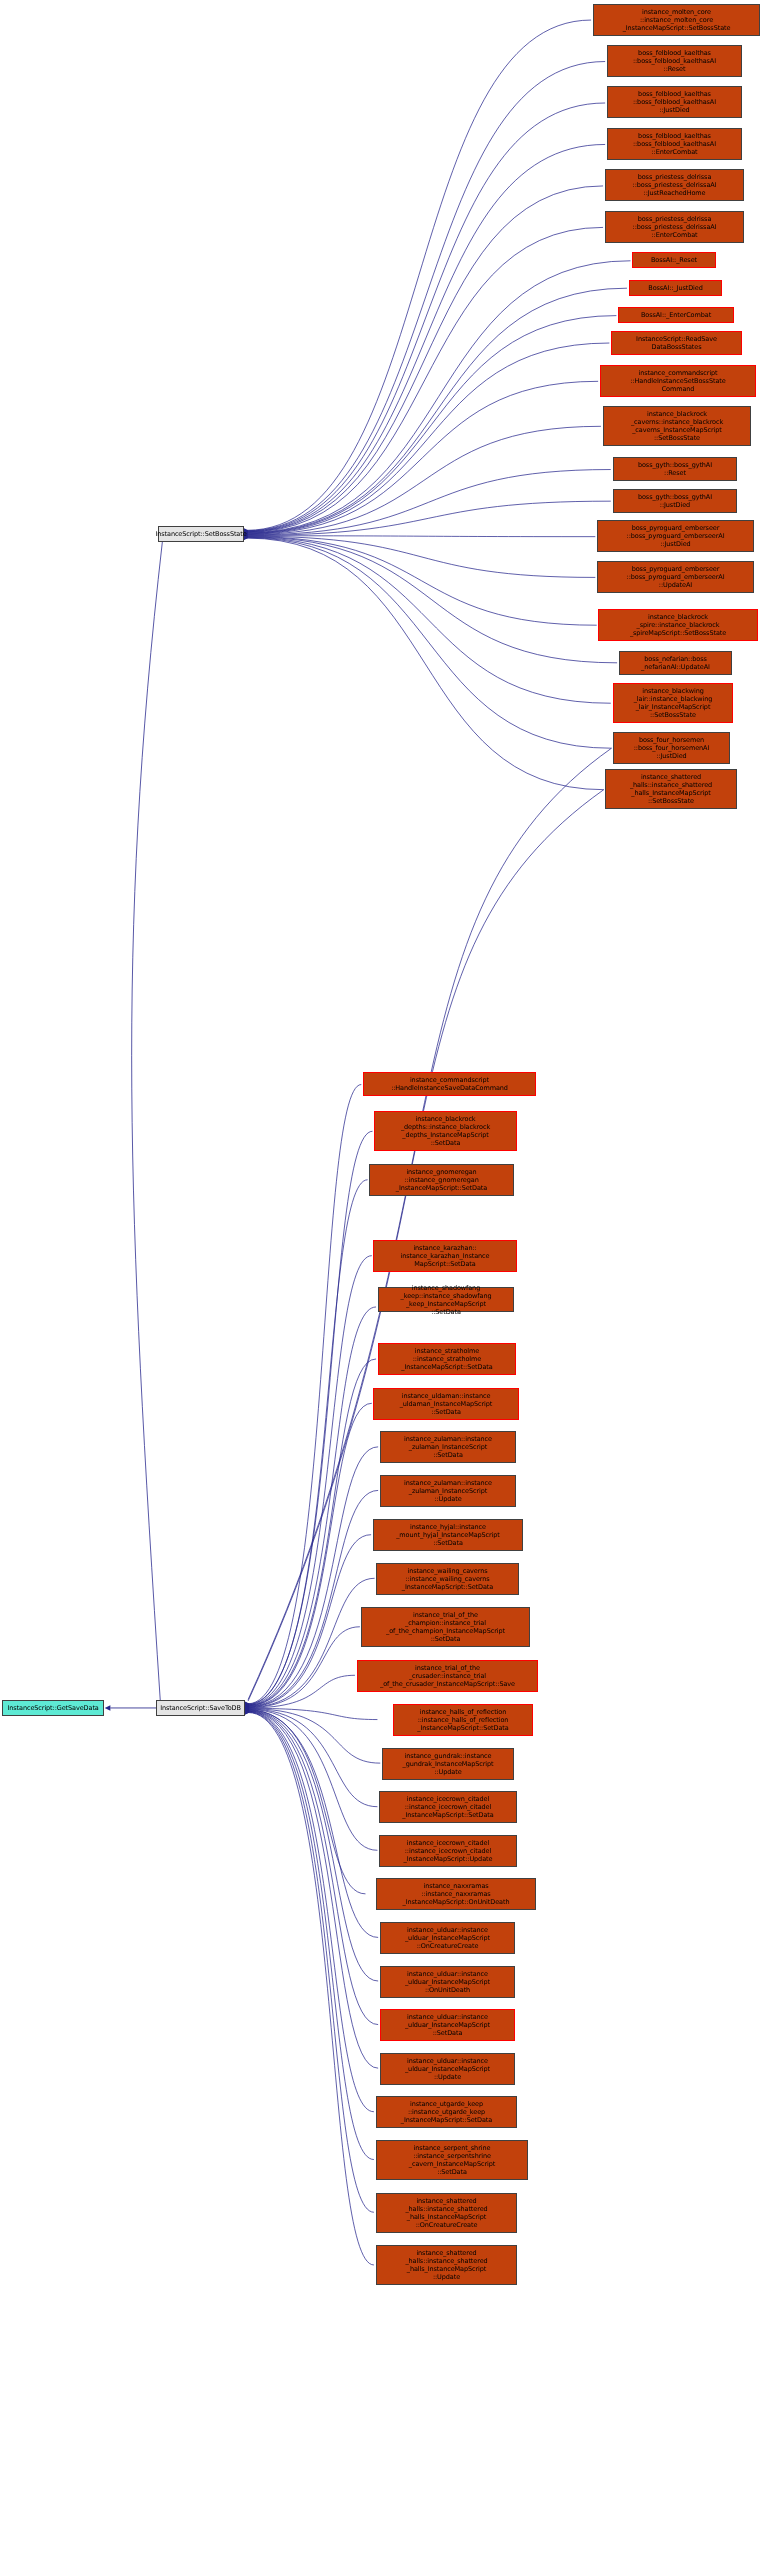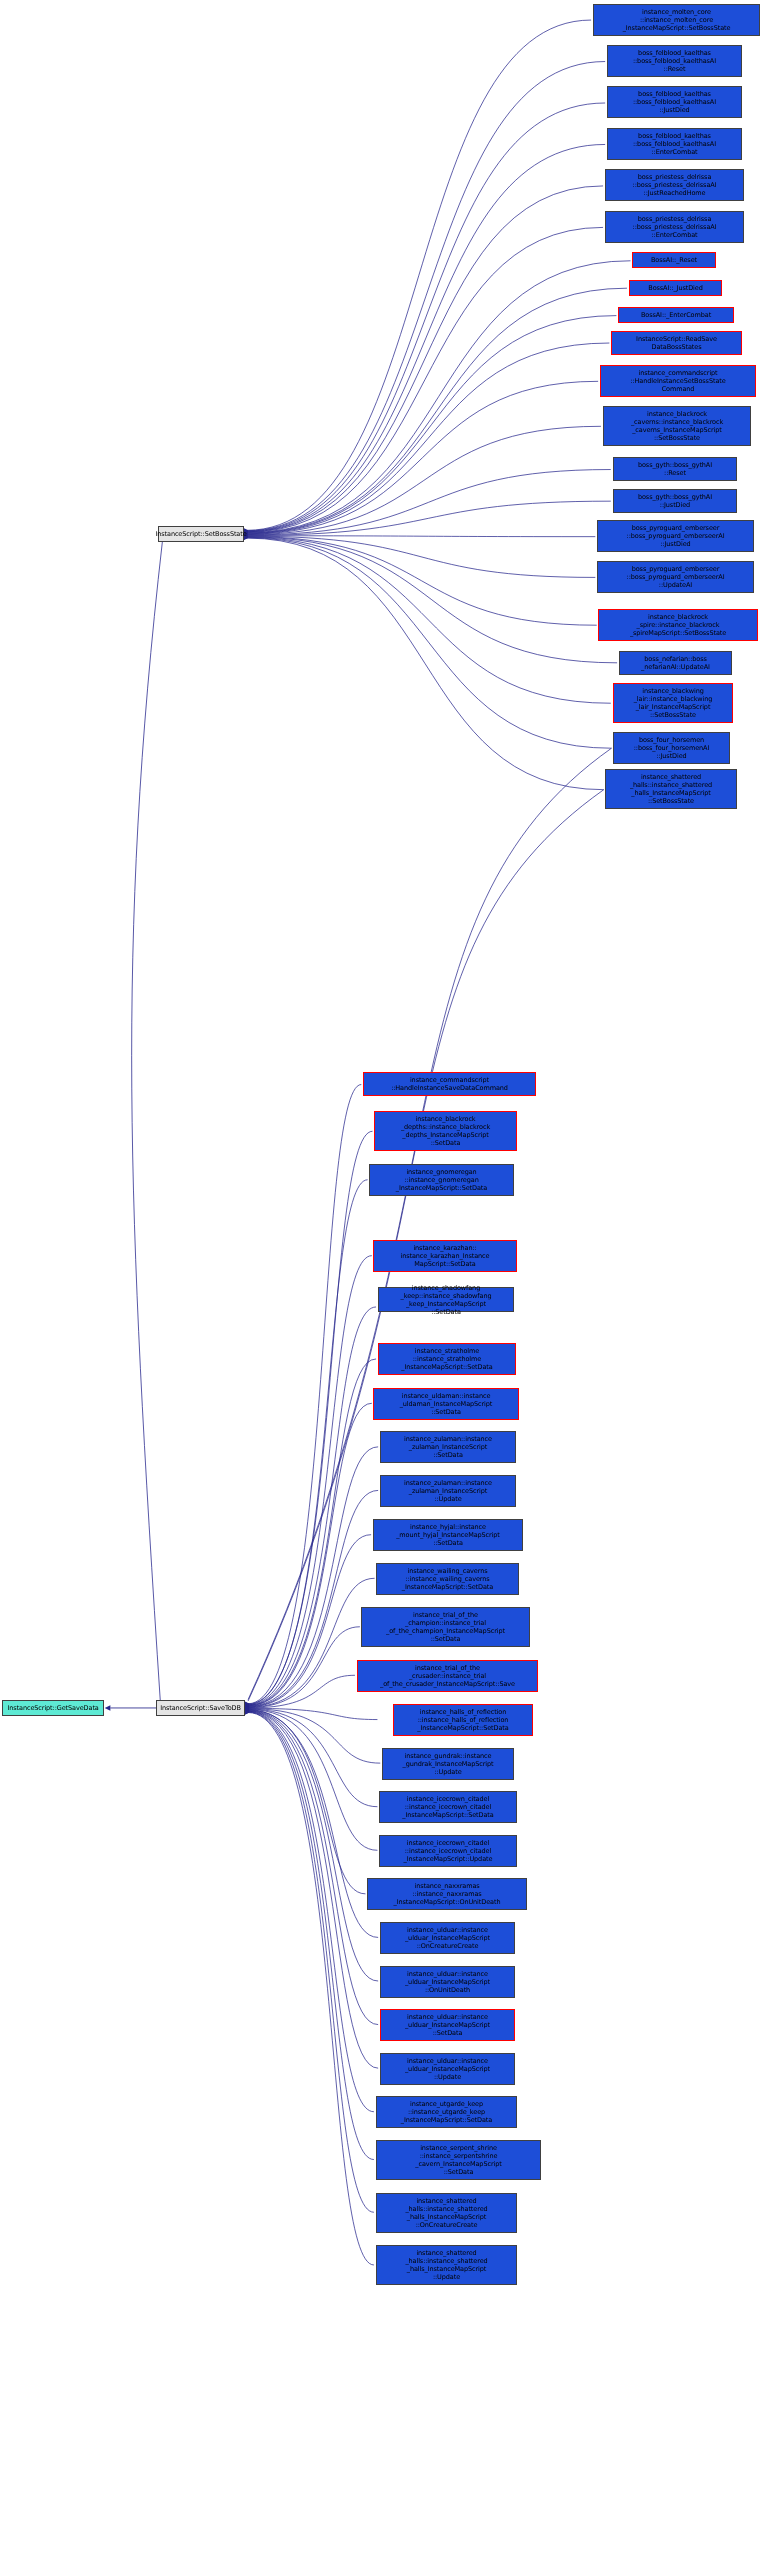--- a/index.html
+++ b/index.html
@@ -3,21 +3,21 @@
 <meta charset="utf-8">
 <style>
   html,body{margin:0;padding:0;background:#ffffff;}
   body{font-family:"DejaVu Sans","Liberation Sans",sans-serif;}
   #canvas{position:relative;width:764px;height:2576px;background:#fff;overflow:hidden;}
   svg#edges{position:absolute;left:0;top:0;width:764px;height:2576px;pointer-events:none;}
   .node{
     position:absolute;
     box-sizing:border-box;
     border:0.7px solid #404040;
-    background:#1d4ed8;
+    background:#c2410c;
     color:#000000;
     font-size:6.5px;
     line-height:8px;
     text-align:center;
     display:flex;
     align-items:center;
     justify-content:center;
     padding:0.7px 1.4px;
     white-space:pre-line;
     letter-spacing:-0.1px;
@@ -237,39 +237,39 @@
 _InstanceMapScript::SetData</div>
       <div class="node" style="left: 382px; top: 1748px; width: 132px; height: 32px;">instance_gundrak::instance
 _gundrak_InstanceMapScript
 ::Update</div>
       <div class="node" style="left: 379px; top: 1791px; width: 138px; height: 32px;">instance_icecrown_citadel
 ::instance_icecrown_citadel
 _InstanceMapScript::SetData</div>
       <div class="node" style="left: 379px; top: 1835px; width: 138px; height: 32px;">instance_icecrown_citadel
 ::instance_icecrown_citadel
 _InstanceMapScript::Update</div>
-      <div class="node" style="left: 367px; top: 1878px; width: 160px; height: 32px;">instance_naxxramas
+      <div class="node" style="left: 376px; top: 1878px; width: 160px; height: 32px;">instance_naxxramas
 ::instance_naxxramas
 _InstanceMapScript::OnUnitDeath</div>
       <div class="node" style="left: 380px; top: 1922px; width: 135px; height: 32px;">instance_ulduar::instance
 _ulduar_InstanceMapScript
 ::OnCreatureCreate</div>
       <div class="node" style="left: 380px; top: 1966px; width: 135px; height: 32px;">instance_ulduar::instance
 _ulduar_InstanceMapScript
 ::OnUnitDeath</div>
       <div class="node red" style="left: 380px; top: 2009px; width: 135px; height: 32px;">instance_ulduar::instance
 _ulduar_InstanceMapScript
 ::SetData</div>
       <div class="node" style="left: 380px; top: 2053px; width: 135px; height: 32px;">instance_ulduar::instance
 _ulduar_InstanceMapScript
 ::Update</div>
       <div class="node" style="left: 376px; top: 2096px; width: 141px; height: 32px;">instance_utgarde_keep
 ::instance_utgarde_keep
 _InstanceMapScript::SetData</div>
-      <div class="node" style="left: 376px; top: 2140px; width: 165px; height: 40px;">instance_serpent_shrine
+      <div class="node" style="left: 376px; top: 2140px; width: 152px; height: 40px;">instance_serpent_shrine
 ::instance_serpentshrine
 _cavern_InstanceMapScript
 ::SetData</div>
       <div class="node" style="left: 376px; top: 2193px; width: 141px; height: 40px;">instance_shattered
 _halls::instance_shattered
 _halls_InstanceMapScript
 ::OnCreatureCreate</div>
       <div class="node" style="left: 376px; top: 2245px; width: 141px; height: 40px;">instance_shattered
 _halls::instance_shattered
 _halls_InstanceMapScript

